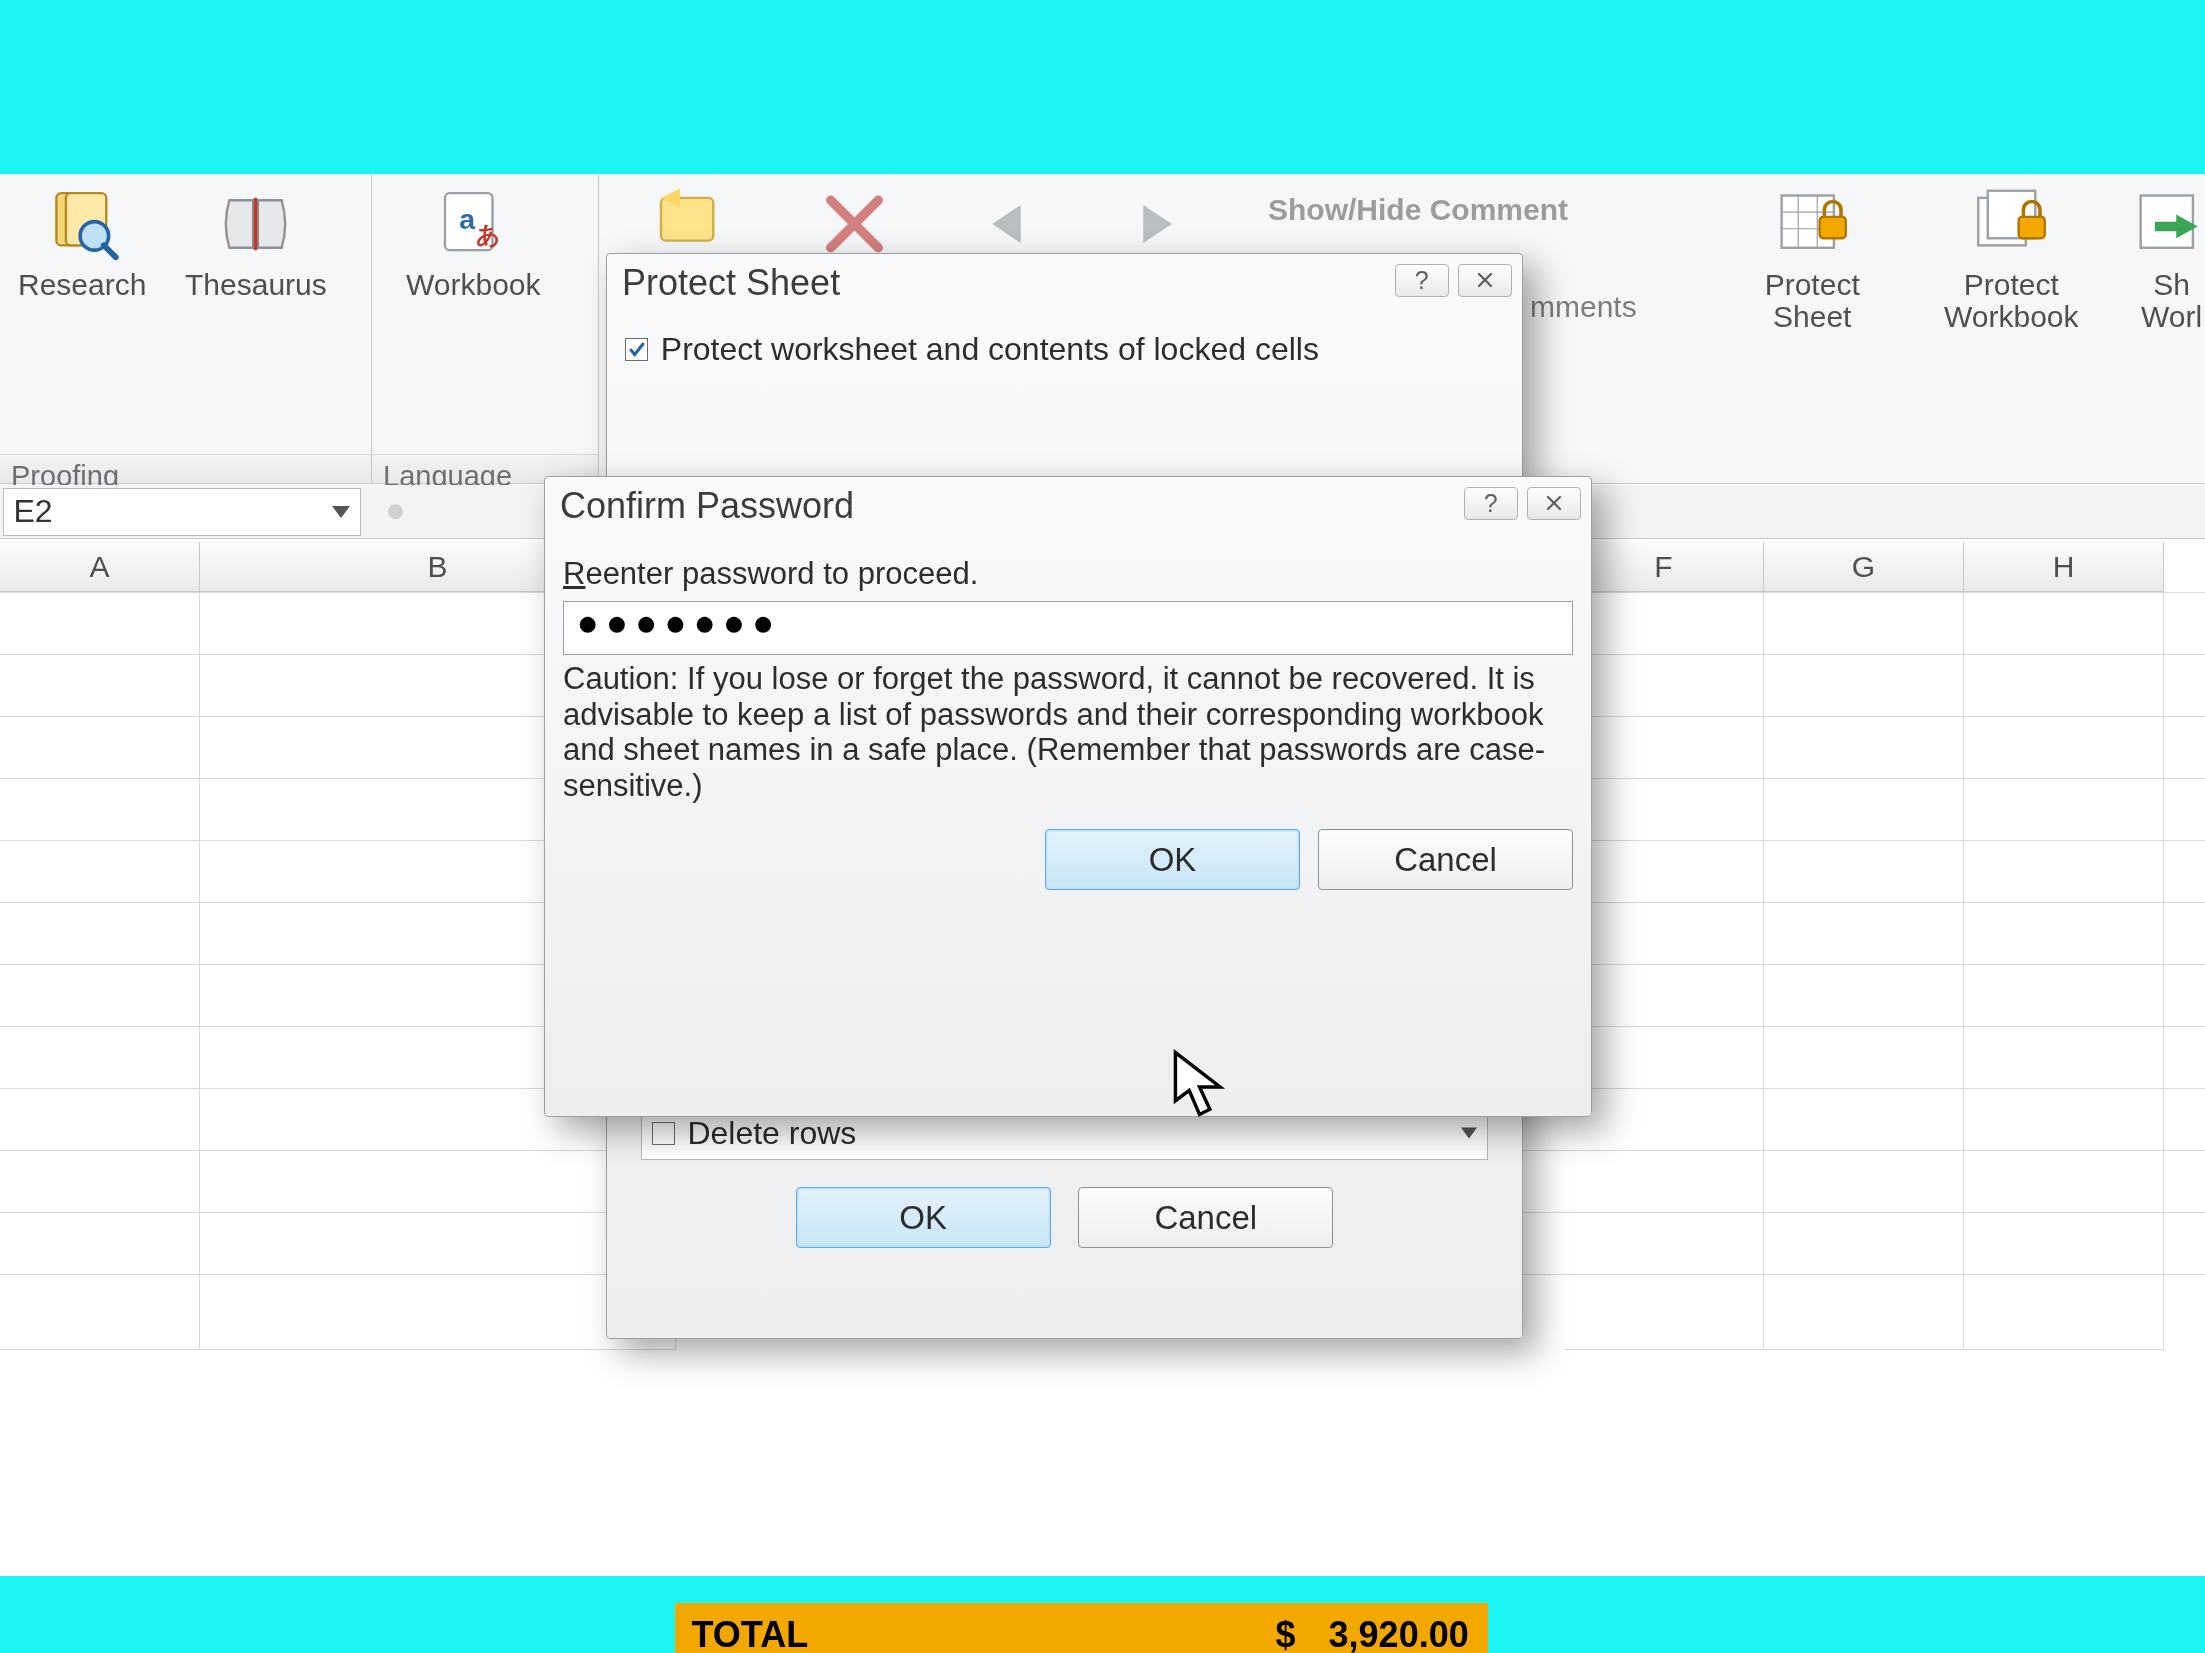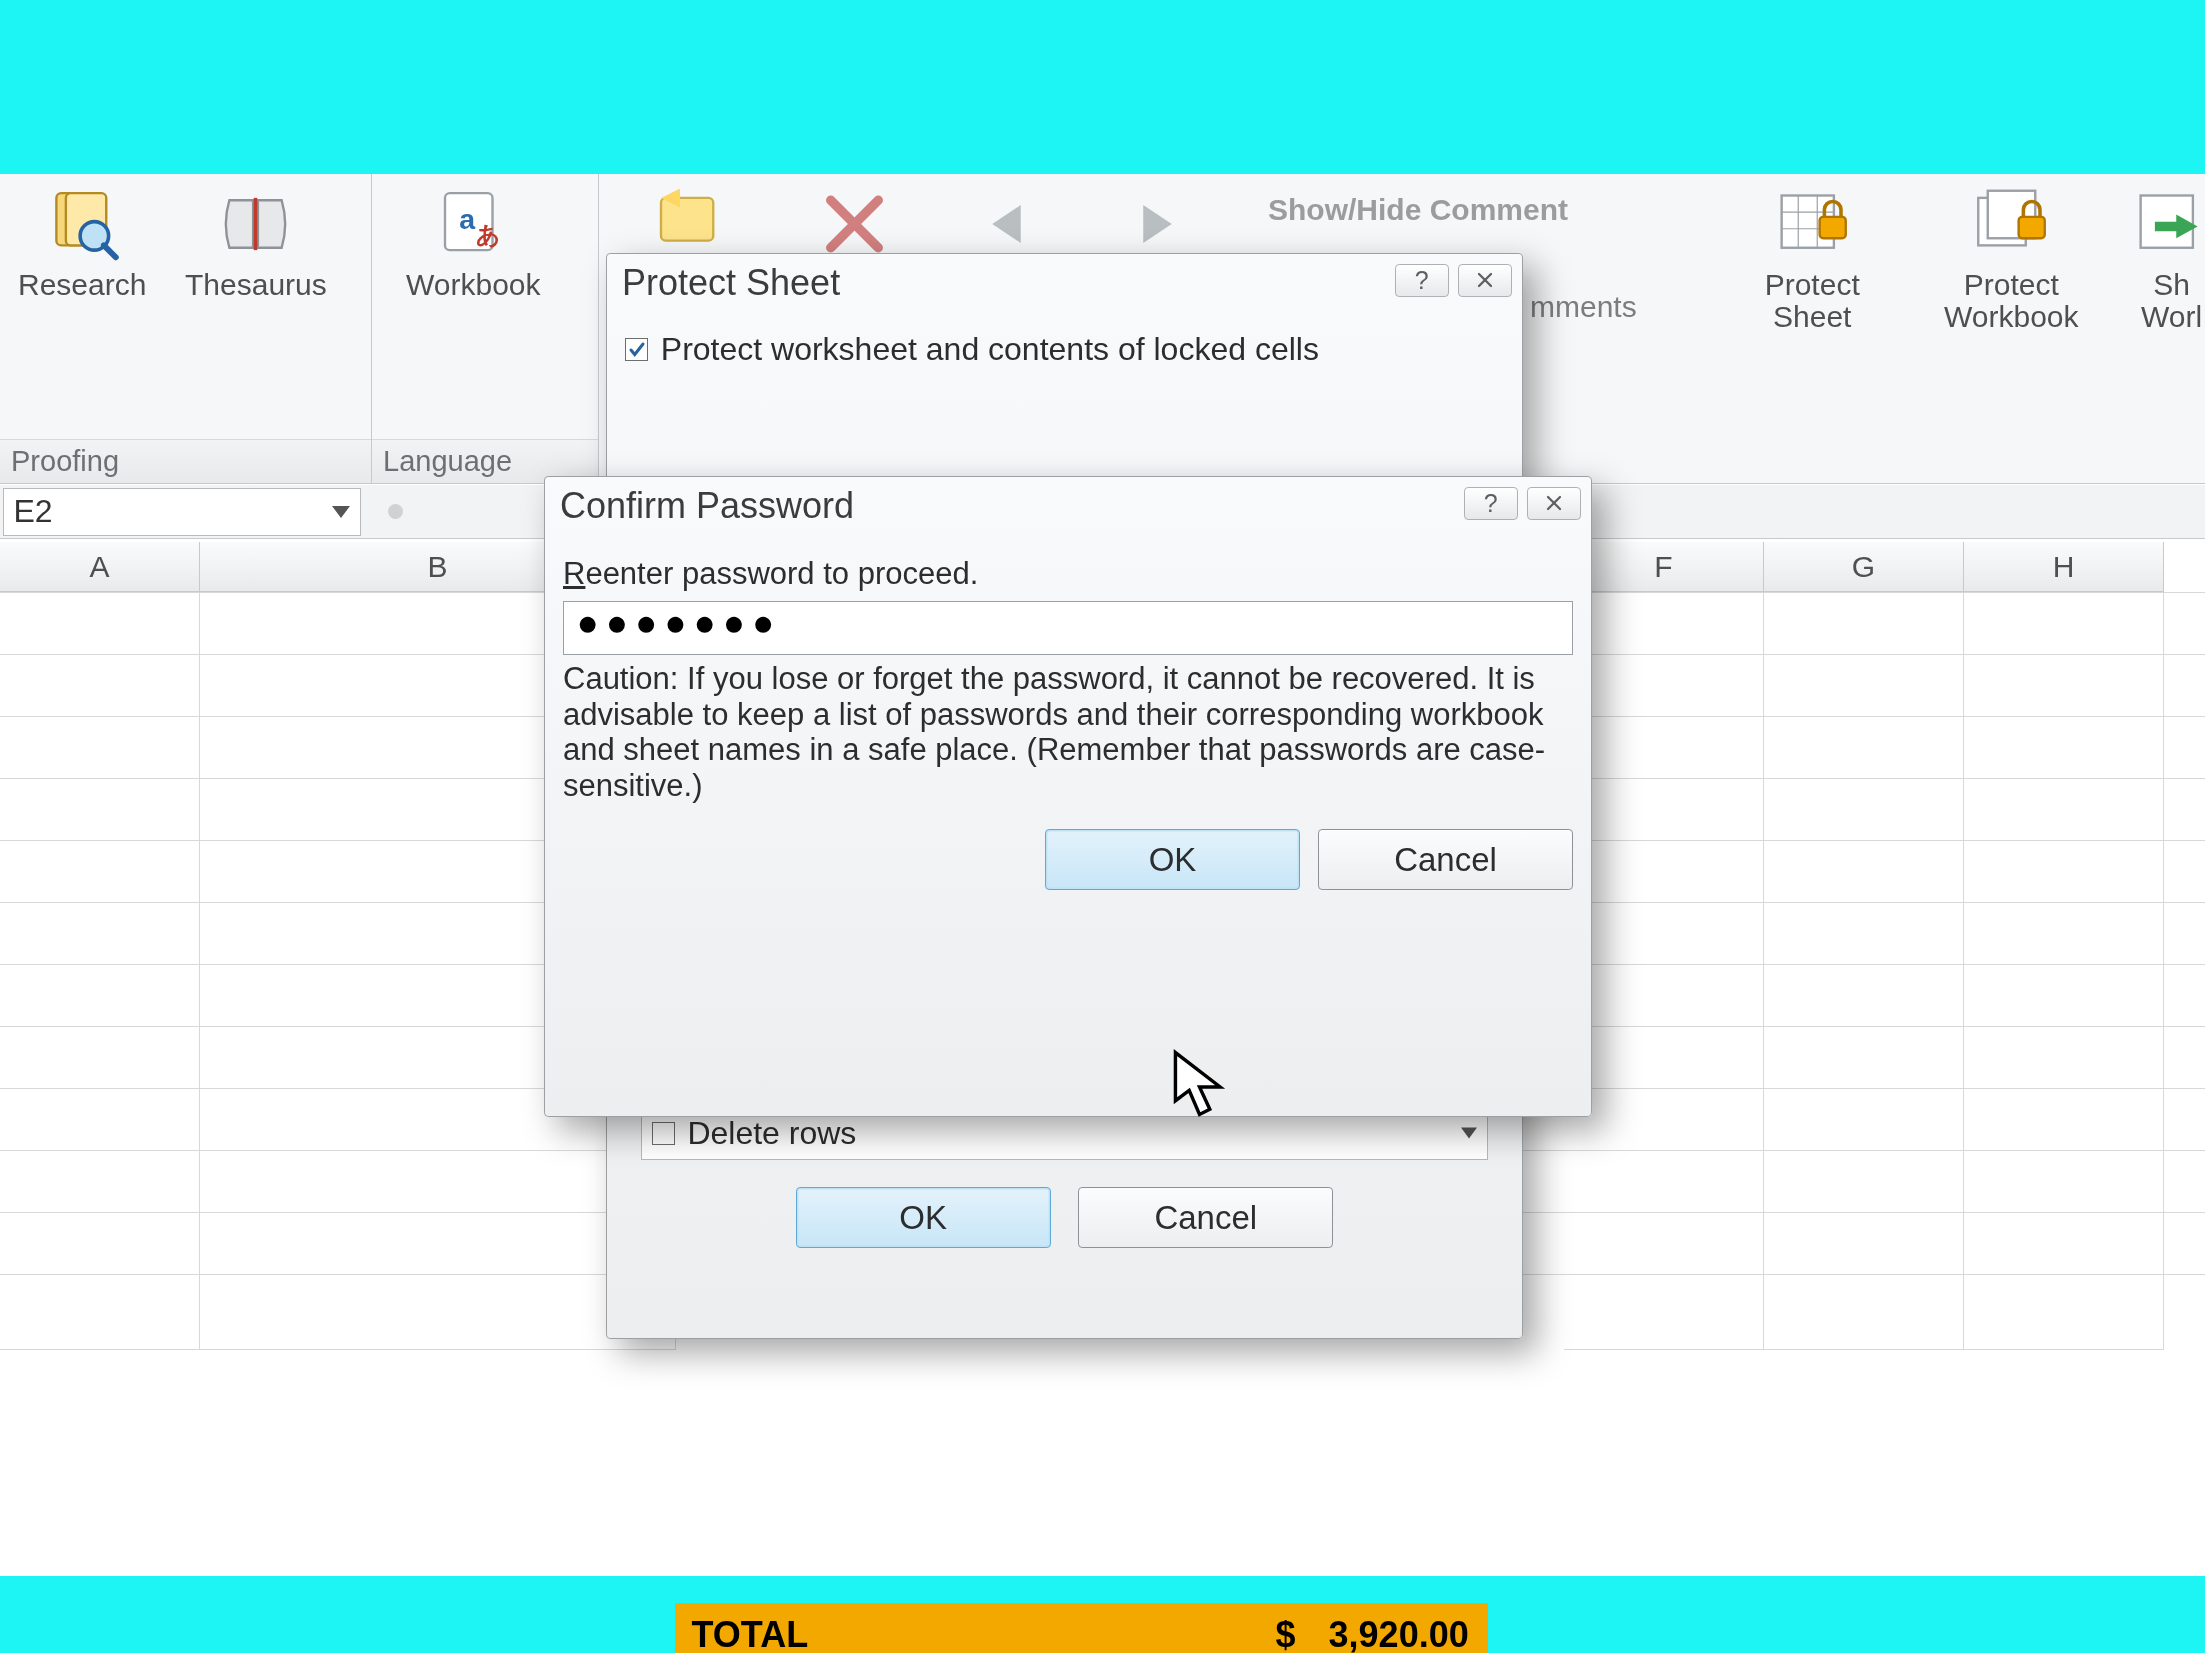--- a/index.html
+++ b/index.html
@@ -32,21 +32,21 @@
   }
   .rib-group {
     position: absolute;
     bottom: 0;
     border-right: 1.4px solid #c7c9cc;
     height: 100%;
   }
   .rib-label {
     position: absolute;
     left: 0; right: 0; bottom: 0;
-    height: 44px;
+    height: 29px;
     text-align: left;
     padding-left: 11px;
     font-size: 29px;
     color: #6d7073;
     background: linear-gradient(#f2f3f4,#e8e9ea);
     line-height: 43px;
     border-top: 0.7px solid #d6d8da;
   }
   .rib-btn {
     position: absolute;

